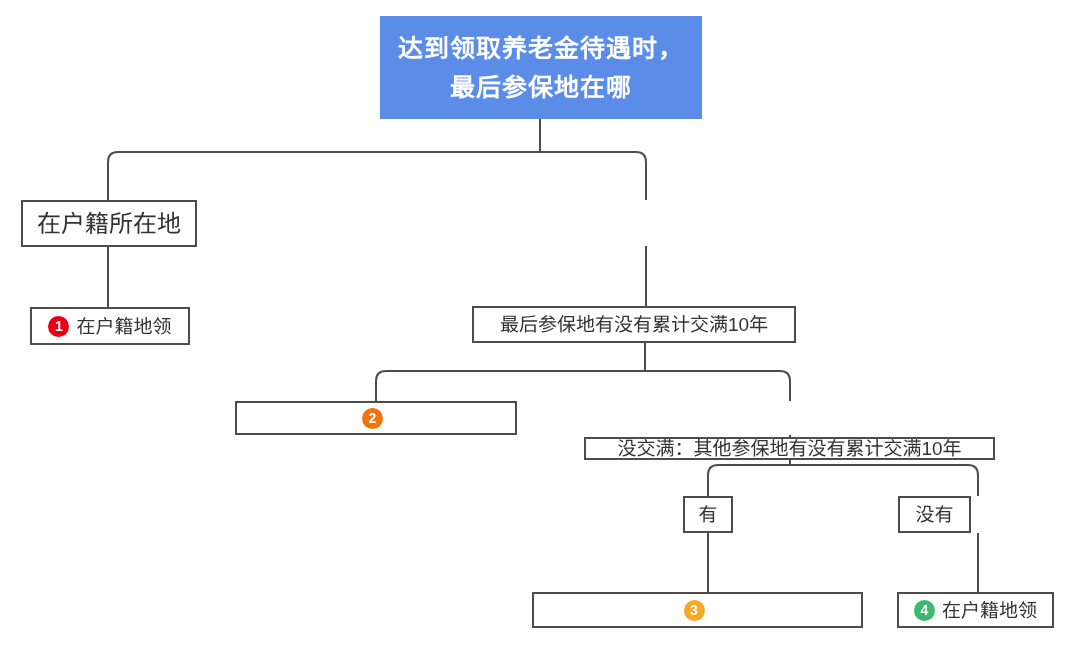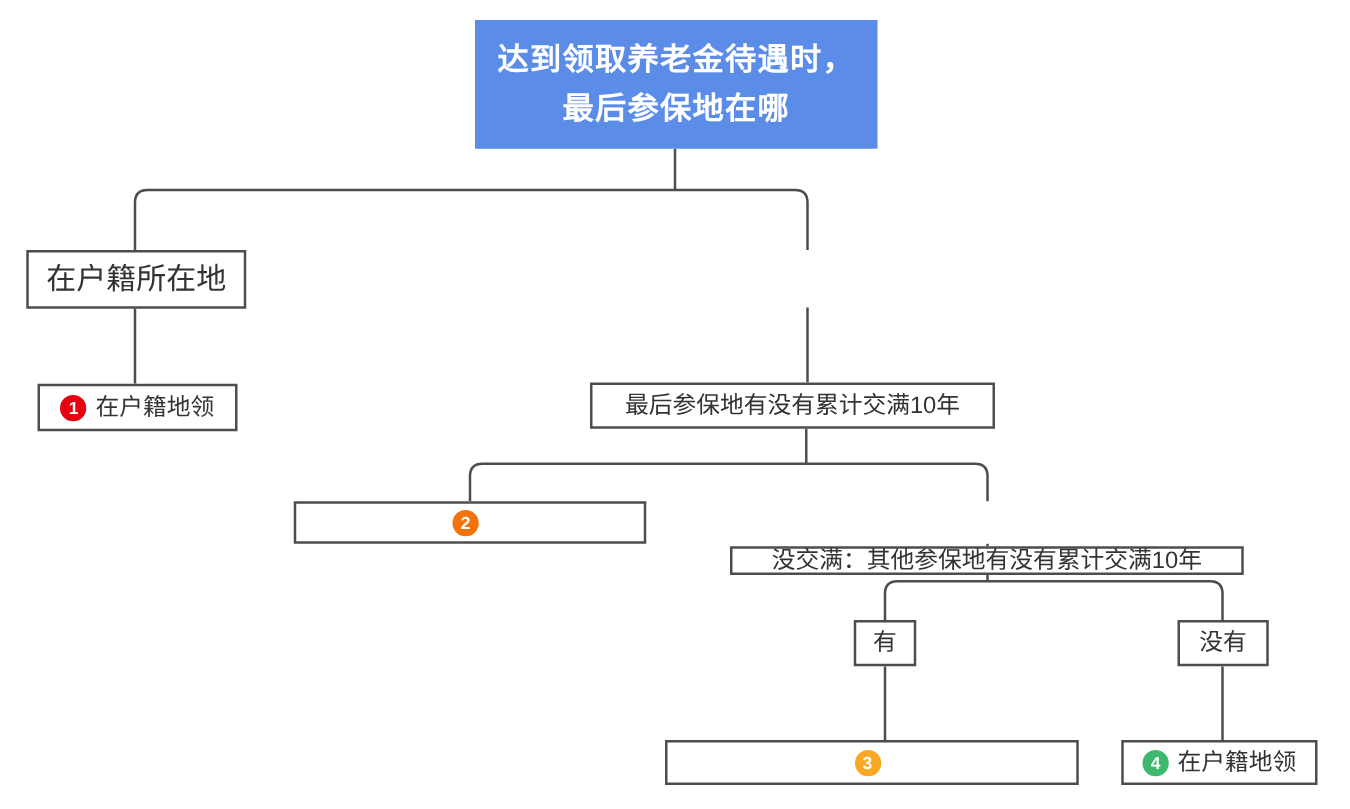--- a/index.html
+++ b/index.html
@@ -108,21 +108,21 @@
   </div>
 
   <div class="node" style="left:584px; top:401px; width:411px; height:23px;margin-top:36px;">
     <span>没交满：其他参保地有没有累计交满10年</span>
   </div>
 
   <div class="node" style="left:683px; top:496px; width:50px; height:37px;">
     <span>有</span>
   </div>
 
-  <div class="node" style="left:942px; top:496px; width:73px; height:37px;align-items:center;">
+  <div class="node" style="left:898px; top:496px; width:73px; height:37px;align-items:center;">
     <span>没有</span>
   </div>
 
   <div class="node" style="left:532px; top:592px; width:331px; height:36px;">
     <span class="badge" style="background-color: rgb(249, 168, 36);">3</span>
   </div>
 
   <div class="node" style="left:897px; top:592px; width:157px; height:36px;">
     <span class="badge" style="background-color: rgb(60, 185, 109);">4</span>
     <span>在户籍地领</span>

